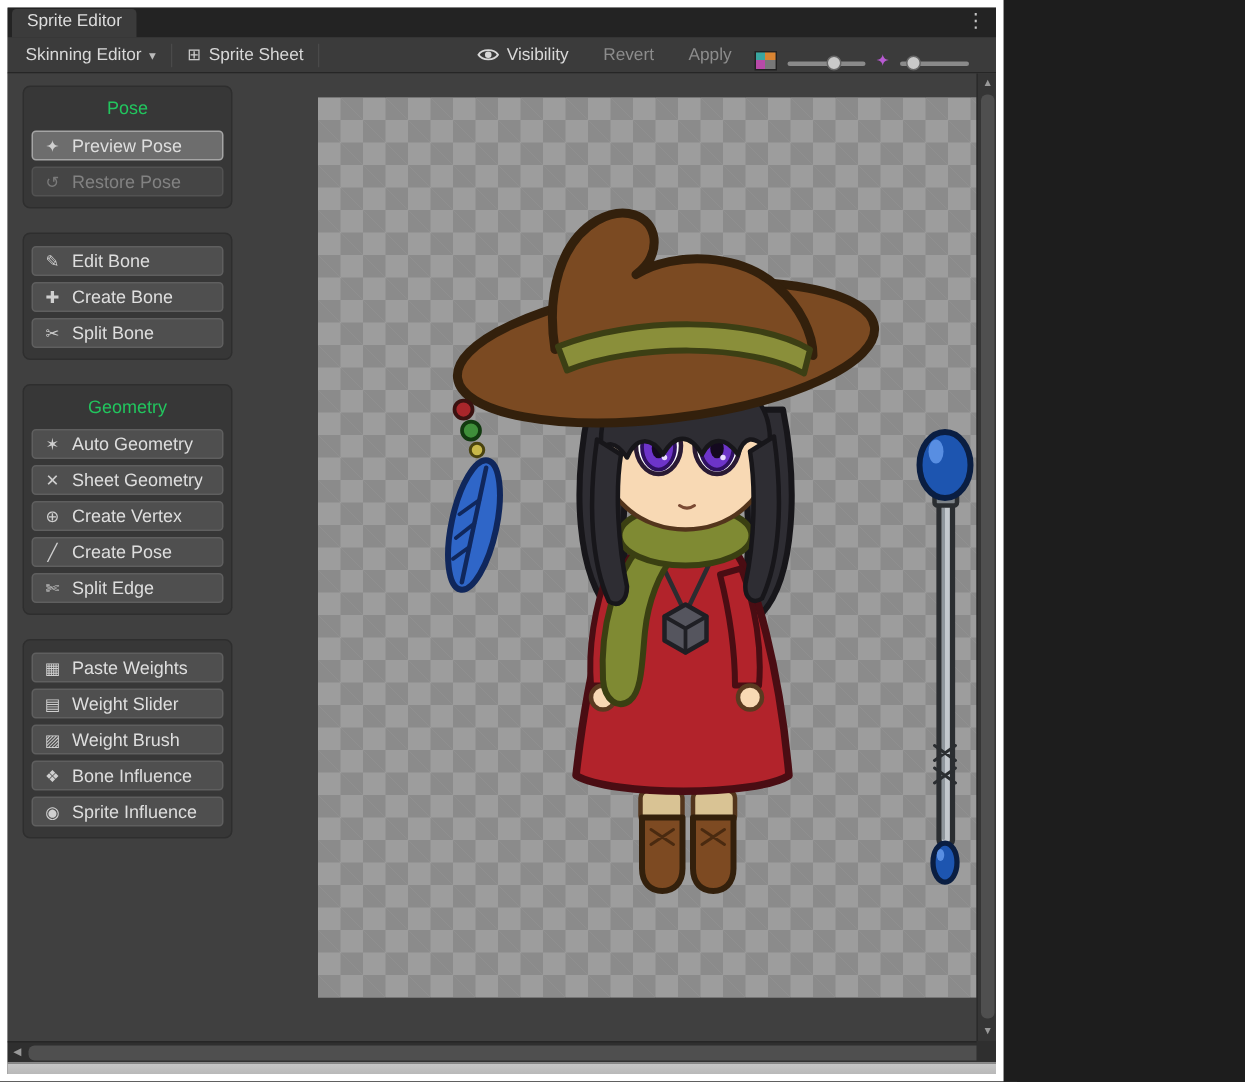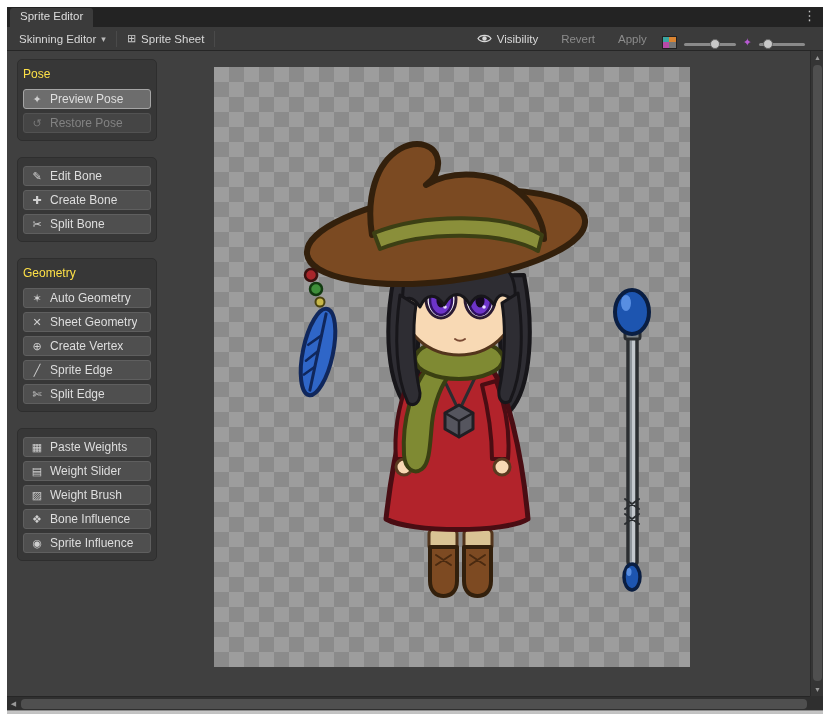--- a/index.html
+++ b/index.html
@@ -4,21 +4,21 @@
 <style>
   :root{
     --bg-tabbar:#232323; --bg-toolbar:#3b3b3b; --bg-main:#404040; --bg-panel:#373737;
     --bg-btn:#4f4f4f; --border-btn:#5f5f5f; --bg-btn-selected:#6d6d6d; --border-btn-selected:#a5a5a5;
     --text:#d8d8d8; --text-dim:#8c8c8c; --checker-light:#9d9d9d; --checker-dark:#8b8b8b;
     --accent-purple:#b85ad2;
   }
   *{box-sizing:border-box;}
   html,body{margin:0;padding:0;background:#1d1d1d;}
   body{font-family:"Liberation Sans",sans-serif;font-size:12px;color:var(--text);}
-  .app{position:relative;width:830px;height:721px;background:var(--bg-main);overflow:hidden;border:7px solid #ffffff;}
+  .app{position:relative;width:669px;height:721px;background:var(--bg-main);overflow:hidden;border:5px solid #ffffff;}
 
   
   .tabbar{position:absolute;top:0;left:0;width:100%;height:20px;background:var(--bg-tabbar);}
   .tab{position:absolute;left:3px;top:1px;height:19px;padding:2px 10px 0;background:var(--bg-toolbar);
        border-radius:3px 3px 0 0;font-size:11.5px;color:#dddddd;}
   .kebab{position:absolute;right:7px;top:1px;font-size:13px;color:#c5c5c5;cursor:pointer;letter-spacing:0;}
 
   
   .toolbar{position:absolute;top:20px;left:0;width:100%;height:24px;background:var(--bg-toolbar);
            border-bottom:1px solid #262626;display:flex;align-items:center;padding:0 4px;font-size:11.5px;}
@@ -36,21 +36,21 @@
   .slider::before{content:"";position:absolute;left:0;right:0;top:4px;height:3px;background:#8a8a8a;border-radius:2px;}
   .knob{position:absolute;top:0;width:10px;height:10px;border-radius:50%;background:#c9c9c9;border:1px solid #666;}
   .purple{color:var(--accent-purple);font-size:11px;}
 
   
   .main{position:absolute;top:44px;left:0;width:817px;height:645px;background:var(--bg-main);}
 
   
   .panels{position:absolute;left:10px;top:8px;width:140px;display:flex;flex-direction:column;gap:16px;}
   .panel{background:var(--bg-panel);border:1px solid #2e2e2e;border-radius:5px;padding:4px 5px 7px;}
-  .panel-title{padding:3px 0 4px;color:#fde047;}
+  .panel-title{text-align:center;padding:3px 0 4px;color:#22c55e;}
   .pbtn{display:flex;align-items:center;gap:6px;height:20px;margin-top:4px;padding:0 6px;
         background:var(--bg-btn);border:1px solid var(--border-btn);border-radius:3px;cursor:pointer;color:#dedede;}
   .pbtn.selected{background:var(--bg-btn-selected);border-color:var(--border-btn-selected);}
   .pbtn.disabled{background:#454545;border-color:#525252;color:#828282;cursor:default;}
   .picon{width:14px;text-align:center;font-size:11px;color:#cfcfcf;flex:0 0 14px;}
   .pbtn.disabled .picon{color:#7a7a7a;}
   .plabel{white-space:nowrap;overflow:hidden;}
 
   
   .checker{position:absolute;left:207px;top:16px;width:476px;height:600px;
@@ -264,21 +264,21 @@
         <div class="pbtn">
           <span class="picon">✕</span>
           <span class="plabel">Sheet Geometry</span>
         </div>
         <div class="pbtn">
           <span class="picon">⊕</span>
           <span class="plabel">Create Vertex</span>
         </div>
         <div class="pbtn">
           <span class="picon">╱</span>
-          <span class="plabel">Sprite Edge</span>
+          <span class="plabel">Create Pose</span>
         </div>
         <div class="pbtn">
           <span class="picon">✄</span>
           <span class="plabel">Split Edge</span>
         </div>
       </div>
 
       <div class="panel">
         <div class="pbtn">
           <span class="picon">▦</span>

